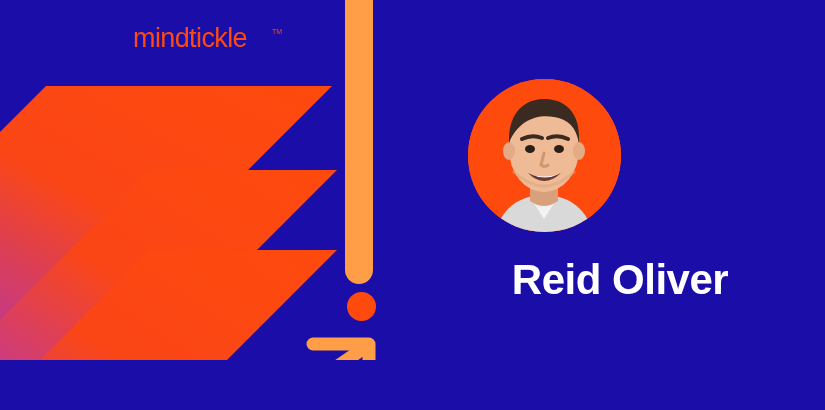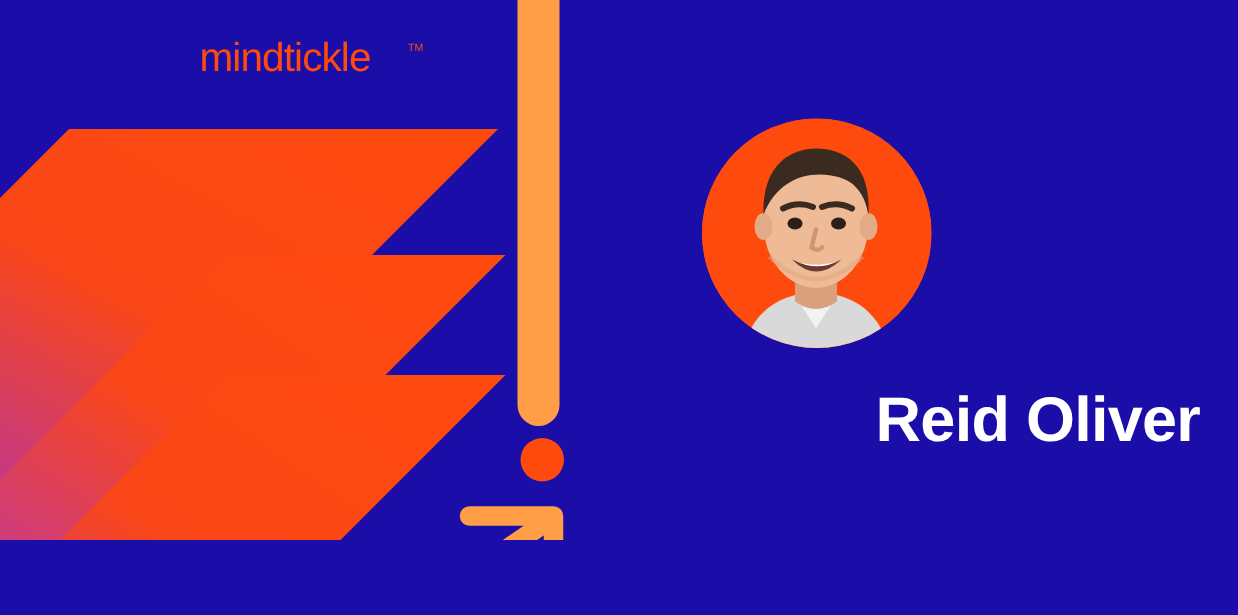--- a/index.html
+++ b/index.html
@@ -86,21 +86,21 @@
     background:#ff4a0d;
     z-index:5;
   }
   #photo svg { display:block; width:100%; height:100%; }
 
   
   #speaker-name {
     position:absolute;
     left:440px; top:258px;
     width:360px;
-    text-align:right;
+    text-align:center;
     color:#ffffff;
     font-weight:bold;
     font-size:42px;
     letter-spacing:-0.5px;
     line-height:1.05;
     z-index:6;
   }
 </style>
 </head>
 <body>

